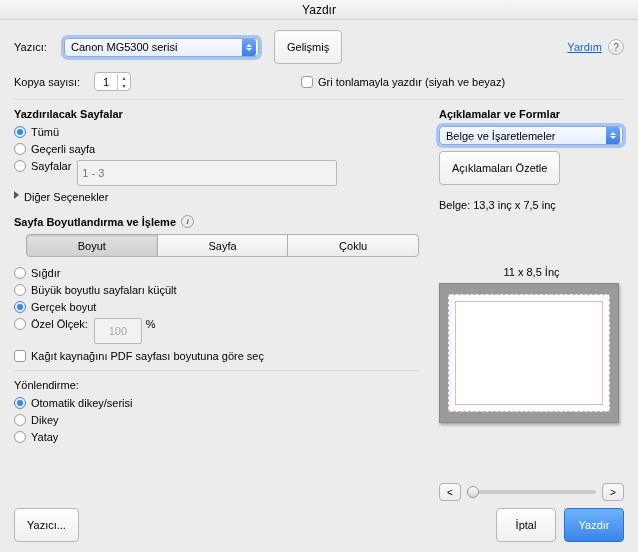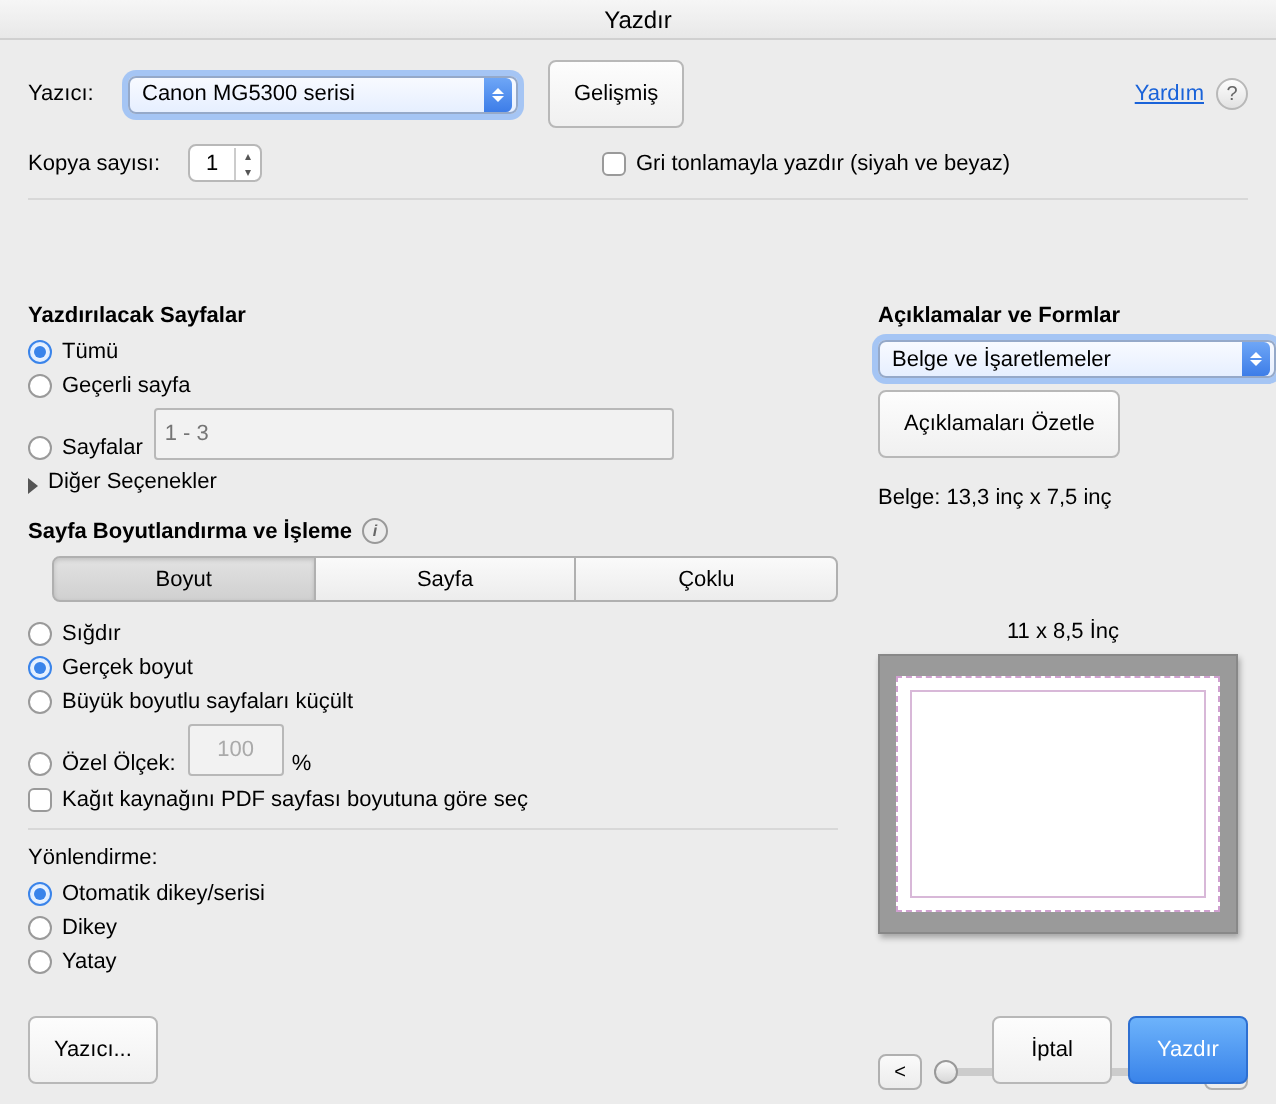--- a/index.html
+++ b/index.html
@@ -84,38 +84,38 @@
 }
 .spinner-btns { display:flex; flex-direction:column; border-left:1px solid #ccc; }
 .spinner-btns span { width:12px; height:8px; display:flex; align-items:center; justify-content:center; font-size:6px; color:#555;}
 .checkbox { width:12px; height:12px; border:1px solid #9a9a9a; border-radius:3px; background:#fff; display:inline-block; vertical-align:middle; margin-right:5px;}
 .radio { width:12px; height:12px; border:1px solid #9a9a9a; border-radius:50%; background:#fff; display:inline-block; vertical-align:middle; margin-right:5px; position:relative;}
 .radio.checked::after { content:""; position:absolute; top:2px; left:2px; width:6px; height:6px; border-radius:50%; background:#3a84ea;}
 .radio.checked { border-color:#3a84ea; background:radial-gradient(#fff,#d0e4ff);}
 .main-cols { display:flex; gap: 20px; }
 .left-col { flex: 1; }
 .right-col { width: 185px; }
-.section-title { font-size: 11px; font-weight: 600; margin-bottom: 6px; margin-top: 44px; }
+.section-title { font-size: 11px; font-weight: 600; margin-bottom: 6px; }
 .group-header { display:flex; align-items:center; gap:5px; font-weight:600; font-size:11px; margin:12px 0 6px 0;}
 .info-icon { width:13px; height:13px; border-radius:50%; border:1px solid #999; display:inline-flex; align-items:center; justify-content:center; font-size:8px; color:#666; font-style:italic;}
 .seg-control { display:flex; margin-bottom:10px; }
 .seg-btn {
   flex:1; height:23px; border:1px solid #b0b0b0; background:linear-gradient(#fafafa,#ececec);
   display:flex; align-items:center; justify-content:center; font-size:11px;
   margin-left:-1px;
 }
 .seg-btn:first-child { border-radius:4px 0 0 4px; margin-left:12px;align-items:center;}
 .seg-btn:last-child { border-radius:0 4px 4px 0;}
 .seg-btn.active { background:linear-gradient(#e2e2e2,#d0d0d0); box-shadow: inset 0 1px 2px rgba(0,0,0,0.15);}
 .text-input {
   border:1px solid #b8b8b8; background:#fff; height:17px; padding:12px 4px;
   font-size:11px; border-radius:2px;
 }
 .text-input.disabled { background:#f2f2f2; color:#aaa;}
-.option-row { display:flex; align-items:flex-end; margin-bottom:5px; font-size:11px;}
+.option-row { display:flex; align-items:flex-start; margin-bottom:5px; font-size:11px;}
 .disclosure { display:inline-block; width:0; height:0; border-top:4px solid transparent; border-bottom:4px solid transparent; border-left:5px solid #555; margin-right:5px;}
 .preview-box {
   width:180px; height:140px; border:1px solid #888;
   background:#9a9a9a; position:relative; margin-top:5px;
   box-shadow: 1px 2px 3px rgba(0,0,0,0.3);
 }
 .preview-page {
   position:absolute; top:10px; left:8px; right:8px; bottom:10px;
   background:#fff; border:1px dashed #d0a0d0;
 }
@@ -215,26 +215,26 @@
         <div class="seg-btn">
             <span>Çoklu</span>
           </div>
       </div>
 
       <div class="option-row">
         <span class="radio"></span>
         <span>Sığdır</span>
       </div>
       <div class="option-row">
+        <span class="radio"></span>
+        <span>Büyük boyutlu sayfaları küçült</span>
+      </div>
+      <div class="option-row">
         <span class="radio checked"></span>
         <span>Gerçek boyut</span>
-      </div>
-      <div class="option-row">
-        <span class="radio"></span>
-        <span>Büyük boyutlu sayfaları küçült</span>
       </div>
       <div class="option-row">
         <span class="radio"></span>
         <span style="margin-right:6px">Özel Ölçek:</span>
         <input class="text-input disabled" style="width: 48px; text-align: center;" value="100">
         <span style="margin-left:4px">%</span>
       </div>
       <div class="option-row" style="margin-top:6px">
         <span class="checkbox"></span>
         <span>Kağıt kaynağını PDF sayfası boyutuna göre seç</span>
@@ -253,21 +253,21 @@
       </div>
       <div class="option-row">
         <span class="radio"></span>
         <span>Yatay</span>
       </div>
 
     </div>
 
     <div class="right-col">
       <div class="section-title">Açıklamalar ve Formlar</div>
-      <div class="select focused" style="width:199px;margin-bottom:6px">
+      <div class="select focused" style="width:184px;margin-bottom:6px">
         <span>Belge ve İşaretlemeler</span>
         <span class="arrows"></span>
       </div>
       <div class="btn" style="width:auto">
         <span>Açıklamaları Özetle</span>
       </div>
 
       <div style="margin-top:14px;font-size:11px">Belge: 13,3 inç x 7,5 inç</div>
 
       <div style="margin-top:55px;text-align:center;font-size:11px">11 x 8,5 İnç</div>

